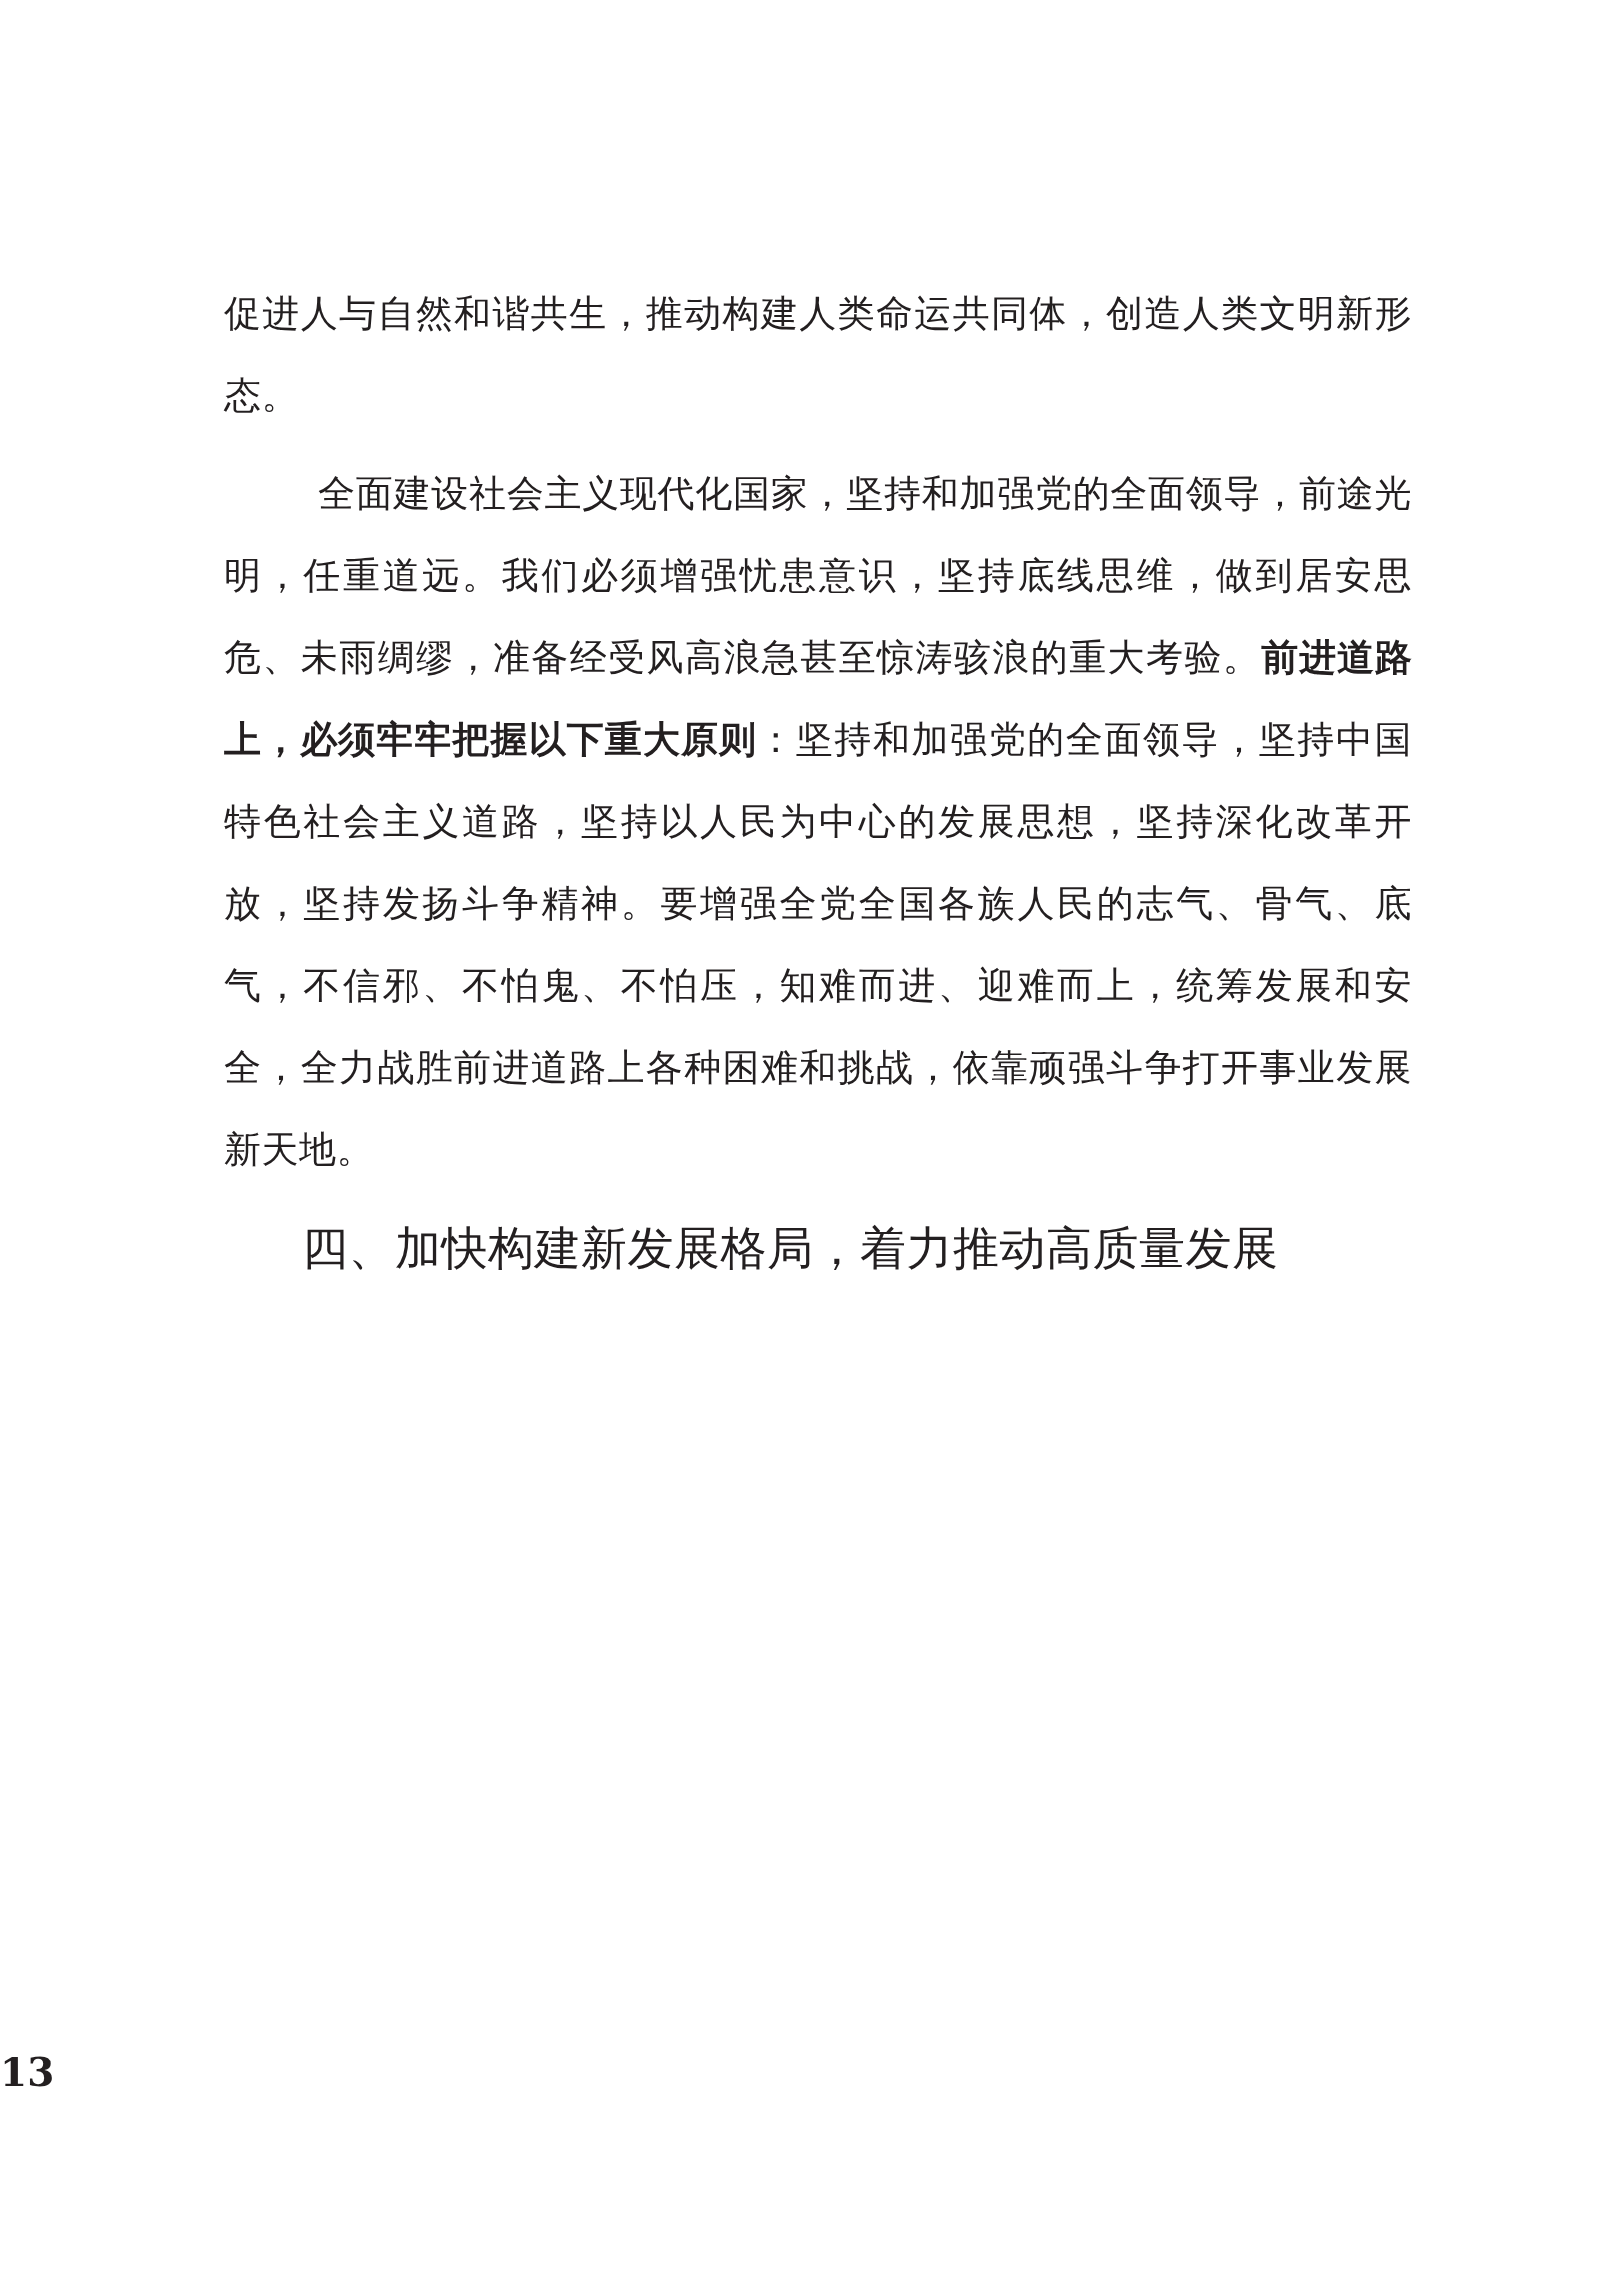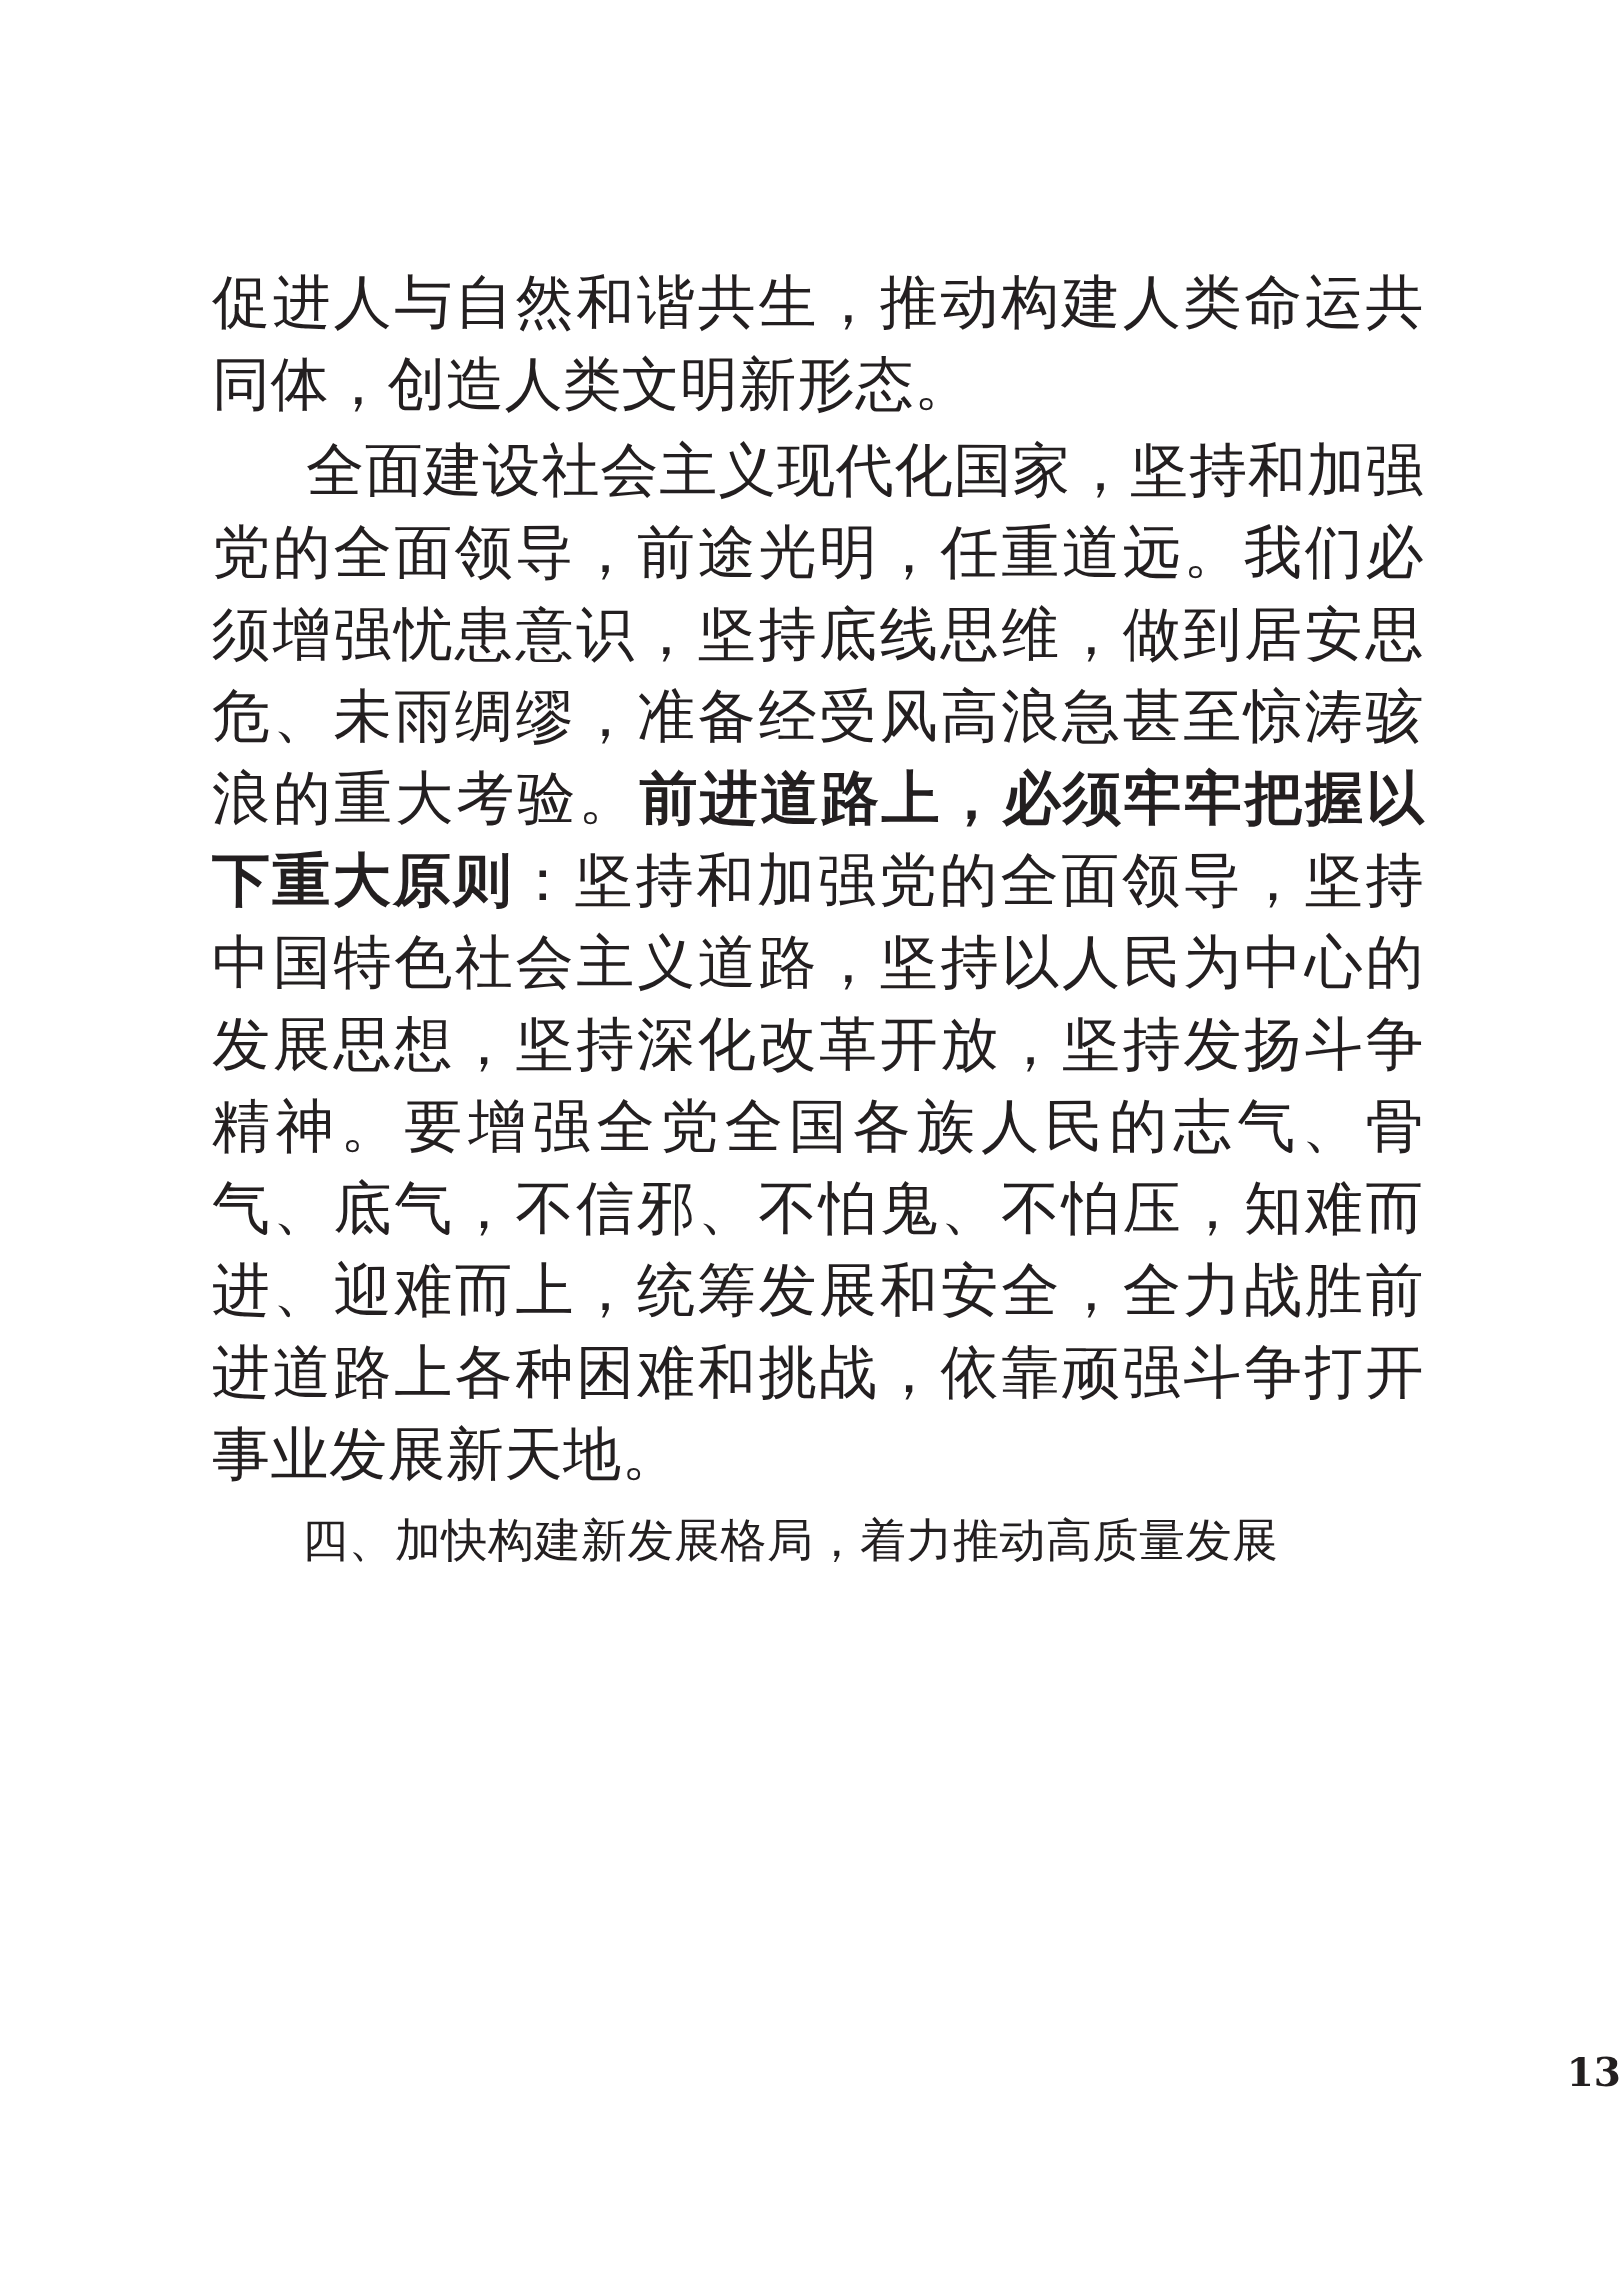--- a/index.html
+++ b/index.html
@@ -23,22 +23,22 @@
     background: #ffffff;
     overflow: hidden;
   }
   .content {
     position: absolute;
     left: 208px;
     top: 257px;
     width: 1220px;
   }
   p.para {
-    margin: 4px;
-    font-size: 58px;
+    margin: 16px;
+    font-size: 37px;
     line-height: 82px;
     text-align: justify;
     text-justify: inter-ideograph;
     letter-spacing: 0.5px;
     color: #231f20;
     font-family: "DejaVu Serif", "Liberation Serif", serif;
   }
   p.indent {
     text-indent: 94px;
   }
@@ -55,21 +55,21 @@
     text-indent: 94px;
     font-family: "DejaVu Sans", "Liberation Sans", sans-serif;
     color: #231f20;
     letter-spacing: 0.5px;
   }
   .pagenum {
     position: absolute;
     left: 0;
     top: 2049px;
     width: 1621px;
-    text-align: right;
+    text-align: left;
     font-size: 39px;
     font-family: "DejaVu Serif", "Liberation Serif", serif;
     color: #231f20;
     font-weight: bold;
   }
 </style>
 </head>
 <body>
 
 <div class="page">

